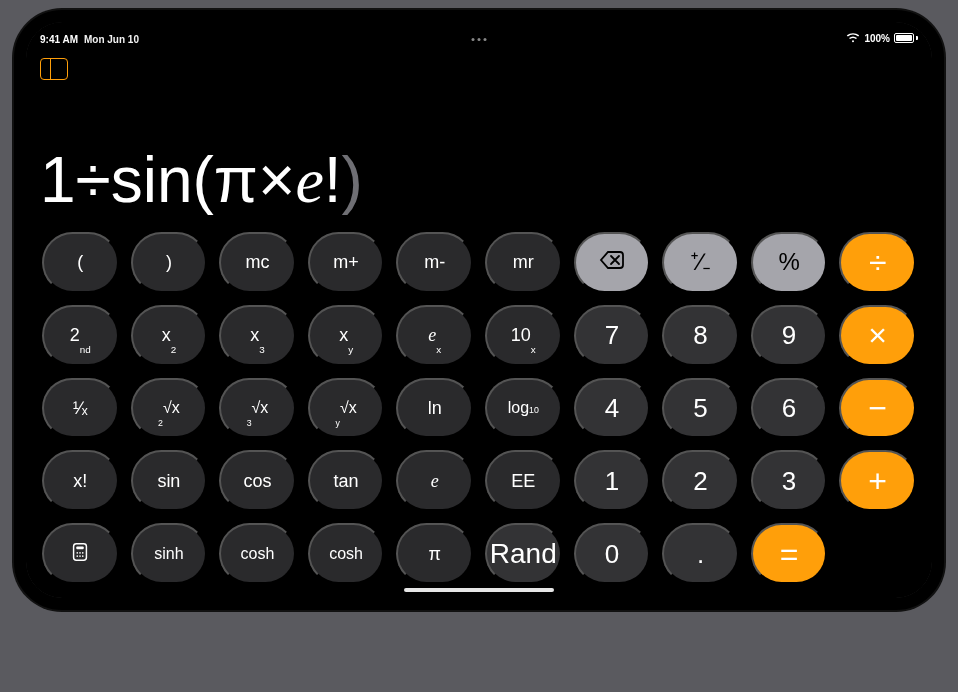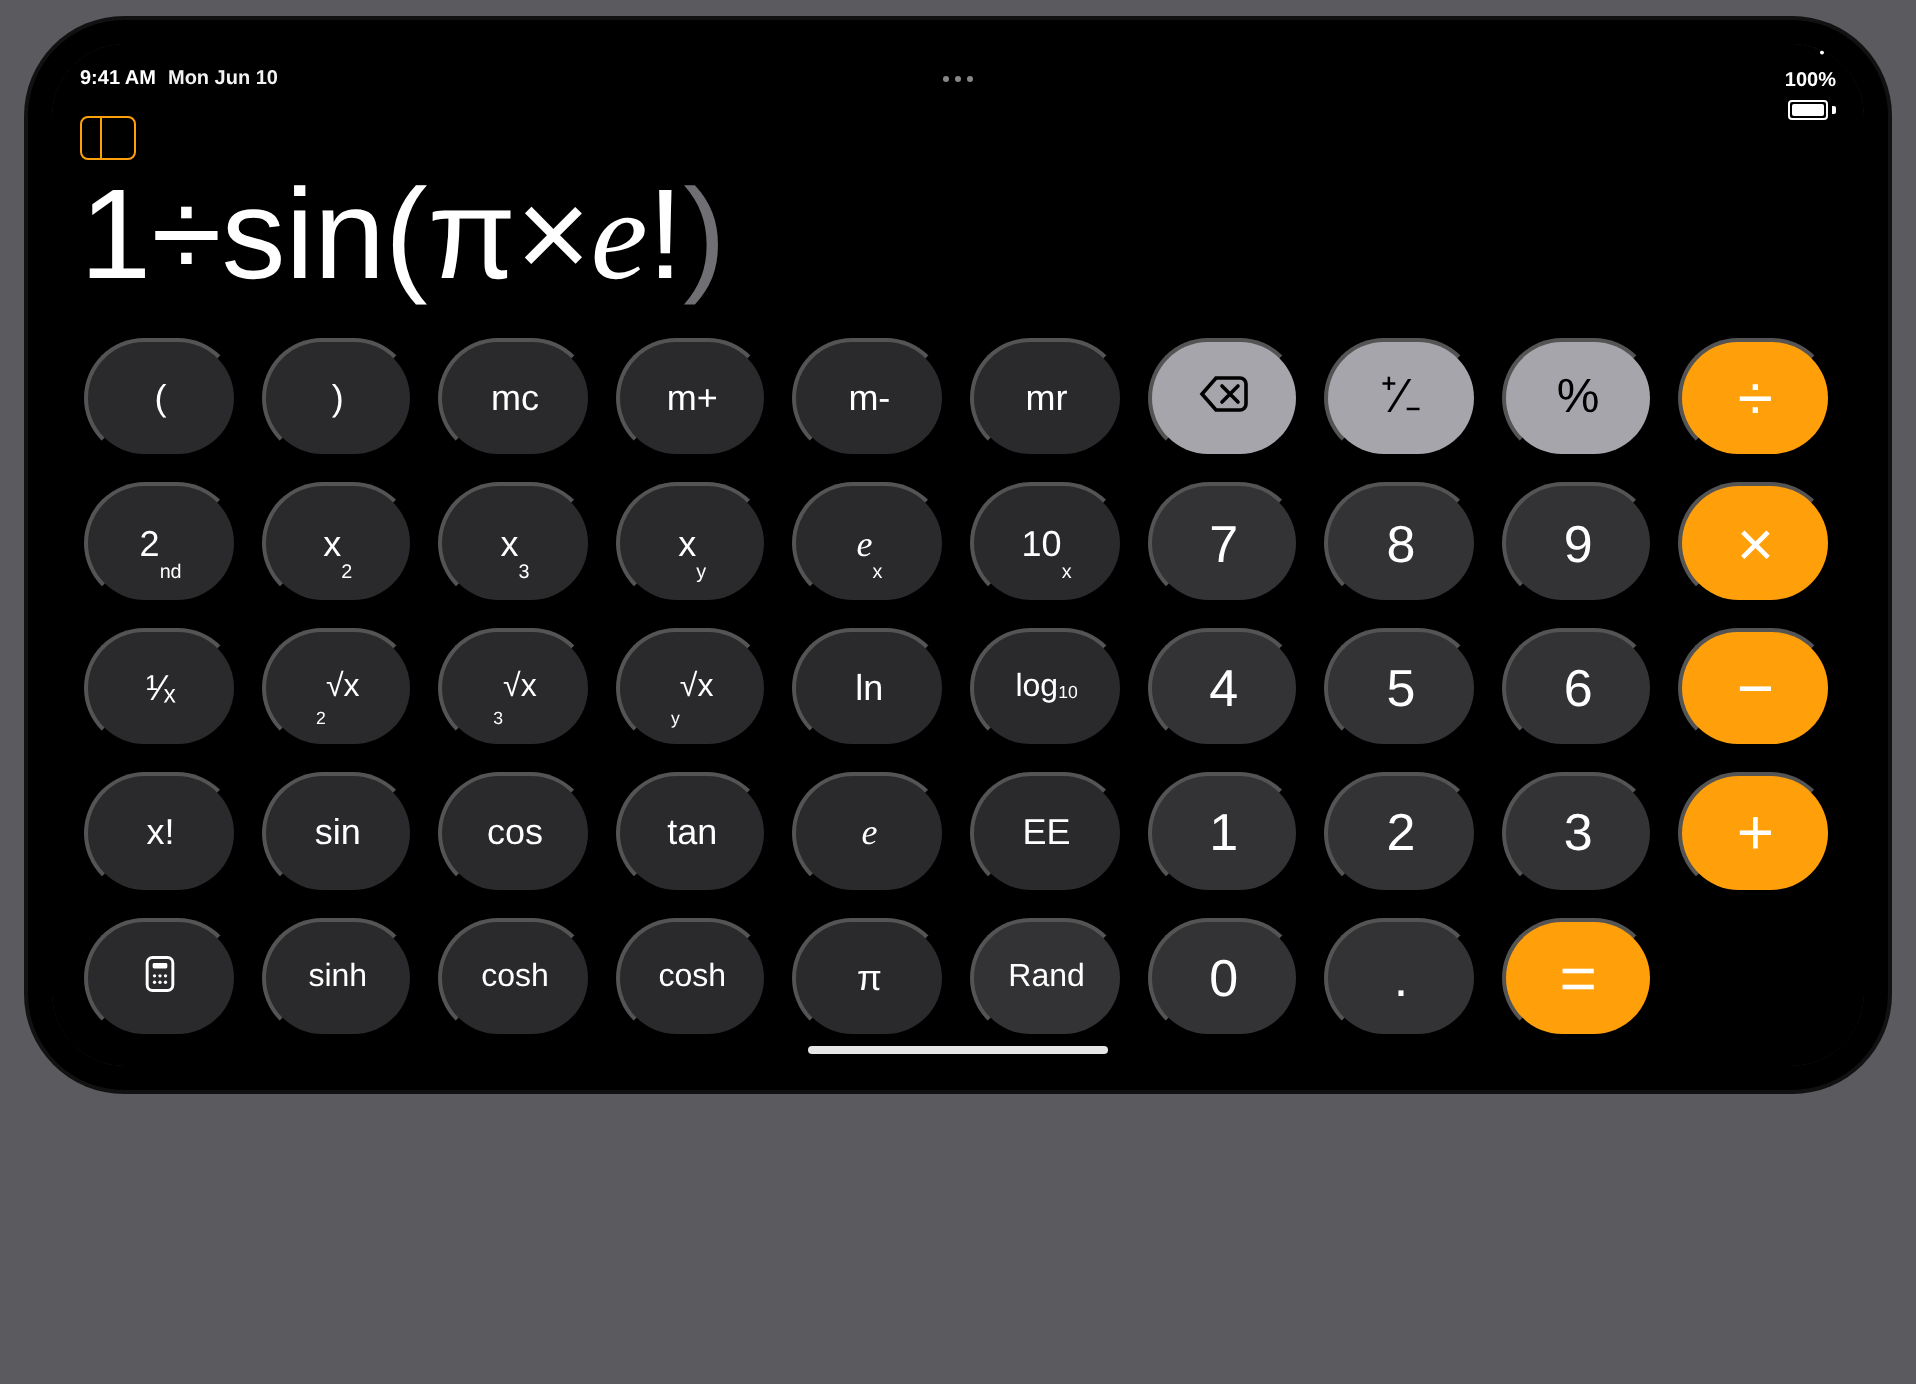--- a/index.html
+++ b/index.html
@@ -1,21 +1,21 @@
 <!DOCTYPE html>
 <html><head>
 <meta charset="utf-8">
 <style>
   * { box-sizing: border-box; margin: 0; padding: 0; }
   html, body { width: 958px; height: 692px; background: #5a5a5f; font-family: -apple-system, "Helvetica Neue", Arial, sans-serif; overflow: hidden; }
 
   .device {
     position: absolute;
     left: 14px; top: 10px;
-    width: 930px; height: 535px;
+    width: 930px; height: 600px;
     background: #000;
     border-radius: 48px;
     border: 12px solid #000;
     box-shadow: inset 0 0 0 2px #222, 0 0 0 2px #111;
     overflow: hidden;
   }
   .screen {
     position: absolute;
     left: 0; top: 0; right: 0; bottom: 0;
     background: #000;
@@ -33,21 +33,21 @@
     font-size: 10px;
     font-weight: 600;
     color: #fff;
     position: relative;
   }
   .status-left { display: flex; align-items: baseline; gap: 6px; }
   .status-time { font-weight: 700; }
   .status-date { font-weight: 700; opacity: .95; text-align: right; }
   .status-center { position: absolute; left: 50%; transform: translateX(-50%); display: flex; gap: 3px; }
   .dot { width: 3px; height: 3px; border-radius: 50%; background: #888; }
-  .status-right { margin-left: auto; display: flex; align-items: flex-end; gap: 4px; flex-direction: column; }
+  .status-right { margin-left: auto; display: flex; align-items: flex-start; gap: 4px; }
   .wifi-icon { display:inline-block; }
   .battery { display:inline-flex; align-items:center; gap:2px;}
   .batt-body { width: 20px; height: 10px; border: 1px solid #fff; border-radius: 2px; position: relative; }
   .batt-fill { position:absolute; left:1px; top:1px; bottom:1px; right:1px; background:#fff; border-radius:1px;}
   .batt-cap  { width:2px; height:4px; background:#fff; border-radius:0 1px 1px 0; }
 
   .mode-toggle {
     margin-top: 10px;
     width: 28px; height: 22px;
     border: 1.5px solid #ff9f0a;
@@ -226,21 +226,21 @@
             <circle cx="9" cy="16.5" r="0.9" fill="#fff" stroke="none"></circle>
             <circle cx="12" cy="16.5" r="0.9" fill="#fff" stroke="none"></circle>
             <circle cx="15" cy="16.5" r="0.9" fill="#fff" stroke="none"></circle>
           </svg>
         </span>
       </button>
       <button class="key k-sci small">sinh</button>
       <button class="key k-sci small">cosh</button>
       <button class="key k-sci small">cosh</button>
       <button class="key k-sci">π</button>
-      <button class="key k-num" style="font-size:16px">Rand</button>
+      <button class="key k-num" style="font-size:28px">Rand</button>
       <button class="key k-num">0</button>
       <button class="key k-num">.</button>
       <button class="key k-op">=</button>
 
     </div>
 
     <div class="home-indicator"></div>
   </div>
 </div>
 

